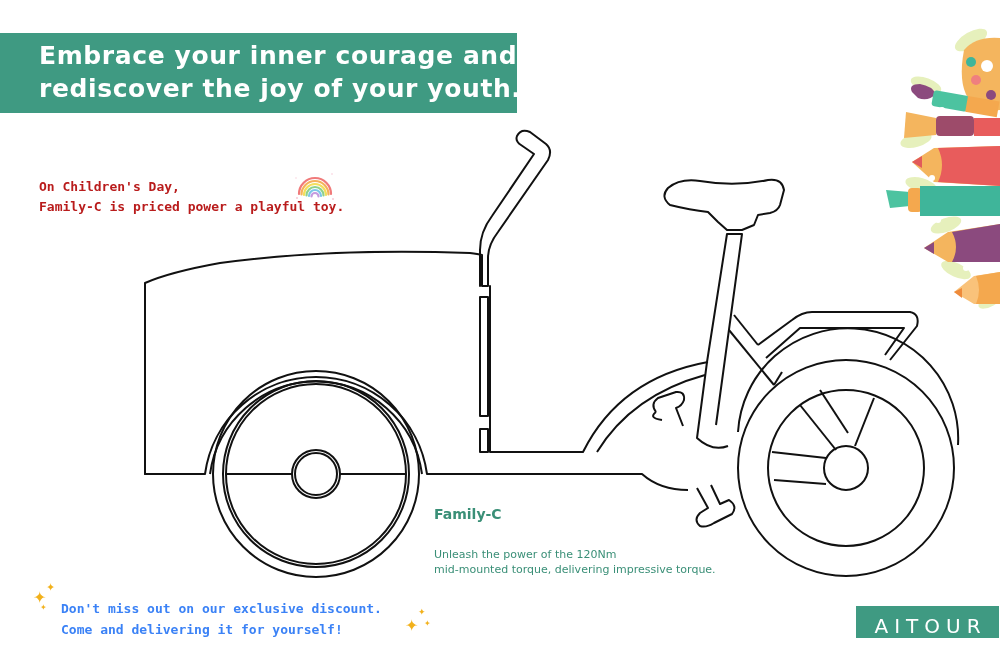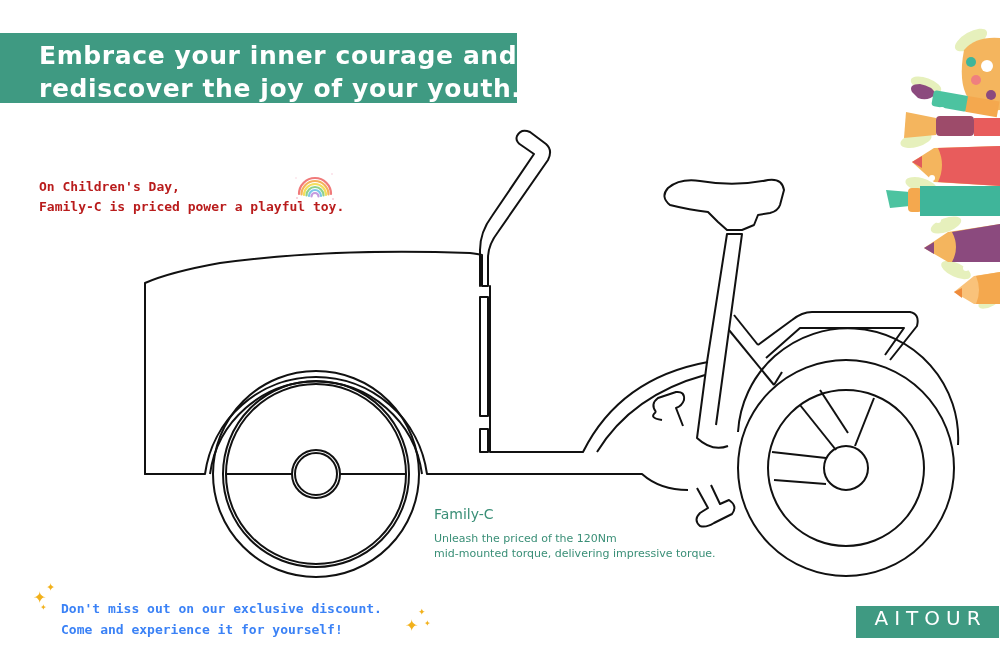--- a/index.html
+++ b/index.html
@@ -2,50 +2,50 @@
 <html><head>
   <meta charset="utf-8">
   <style>
     html, body { margin: 0; padding: 0; }
     body {
       width: 1000px; height: 672px; position: relative; overflow: hidden;
       background: #ffffff;
       font-family: "DejaVu Sans", sans-serif;
     }
     .banner {
-      position: absolute; left: 0; top: 33px; width: 517px; height: 70px;
+      position: absolute; left: 0; top: 33px; width: 517px; height: 80px;
       background: #3f9a82; box-sizing: border-box; padding: 6px 0 0 39px;
     }
     .banner-line {
       color: #ffffff; font-weight: bold; font-size: 25px; line-height: 33px;
       letter-spacing: 0.6px; white-space: nowrap;
       font-family: "DejaVu Sans", sans-serif;
     }
     .promo {
       position: absolute; left: 39px; top: 177px; color: #b91c1c;
       font-weight: bold; font-size: 13px; line-height: 20px;
       font-family: "DejaVu Sans Mono", monospace; white-space: nowrap;
     }
     .rainbow { position: absolute; left: 293px; top: 168px; width: 44px; height: 44px; }
     .bike { position: absolute; left: 0; top: 0; width: 1000px; height: 672px; }
     .product {
       position: absolute; left: 434px; top: 505px; color: #3a8f77;
       font-family: "DejaVu Sans", sans-serif; white-space: nowrap;
     }
-    .product-name { font-size: 14px; line-height: 18px; margin-bottom: 8px; }
+    .product-name { font-size: 14px; line-height: 18px; margin-bottom: 24px; font-weight: bold; }
     .product-desc { font-size: 11px; line-height: 15px; }
     .cta {
       position: absolute; left: 61px; top: 598px; color: #3b82f6;
       font-weight: bold; font-size: 13px; line-height: 21px;
       font-family: "DejaVu Sans Mono", monospace; white-space: nowrap;
     }
     .sparkle { position: absolute; color: #f2b11b; line-height: 1; }
     .logo {
       position: absolute; left: 856px; top: 606px; width: 143px; height: 32px;
-      background: #3f9a82; display: flex; align-items: flex-start; justify-content: center;
+      background: #3f9a82; display: flex; align-items: flex-end; justify-content: center;
     }
     .logo-text {
       color: #ffffff; font-size: 20px; letter-spacing: 6px; font-weight: normal;
       font-family: "DejaVu Sans", sans-serif; padding-left: 6px;
     }
     .art { position: absolute; left: 876px; top: 0; width: 124px; height: 310px; }
   </style>
 </head>
 <body>
 
@@ -138,34 +138,34 @@
     <path d="M772 452 L826 458"></path>
     <path d="M774 480 L826 484"></path>
     <path d="M800 405 L836 450"></path>
     <path d="M820 390 L848 433"></path>
     <path d="M874 398 L855 446"></path>
   </g>
 </svg>
 
 <div class="product">
   <div class="product-name">Family-C</div>
-  <div class="product-desc">Unleash the priced of the 120Nm</div>
+  <div class="product-desc">Unleash the power of the 120Nm</div>
   <div class="product-desc">mid-mounted torque, delivering impressive torque.</div>
 </div>
 
 <div class="sparkle" style="left:33px; top:590px; font-size:16px;">✦</div>
 <div class="sparkle" style="left:46px; top:582px; font-size:11px;">✦</div>
 <div class="sparkle" style="left:40px; top:604px; font-size:8px;">✦</div>
 <div class="sparkle" style="left:405px; top:618px; font-size:16px;">✦</div>
 <div class="sparkle" style="left:418px; top:608px; font-size:9px;">✦</div>
 <div class="sparkle" style="left:424px; top:620px; font-size:8px;">✦</div>
 
 <div class="cta">
   <div>Don't miss out on our exclusive discount.</div>
-  <div>Come and experience it for yourself!</div>
+  <div>Come and delivering it for yourself!</div>
 </div>
 
 <div class="logo">
   <span class="logo-text">AITOUR</span>
 </div>
 
 <svg class="art" viewBox="0 0 124 310">
 
   <g fill="#e4efb5" opacity="0.9">
     <ellipse cx="95" cy="40" rx="18" ry="8" transform="rotate(-30 95 40)"></ellipse>

